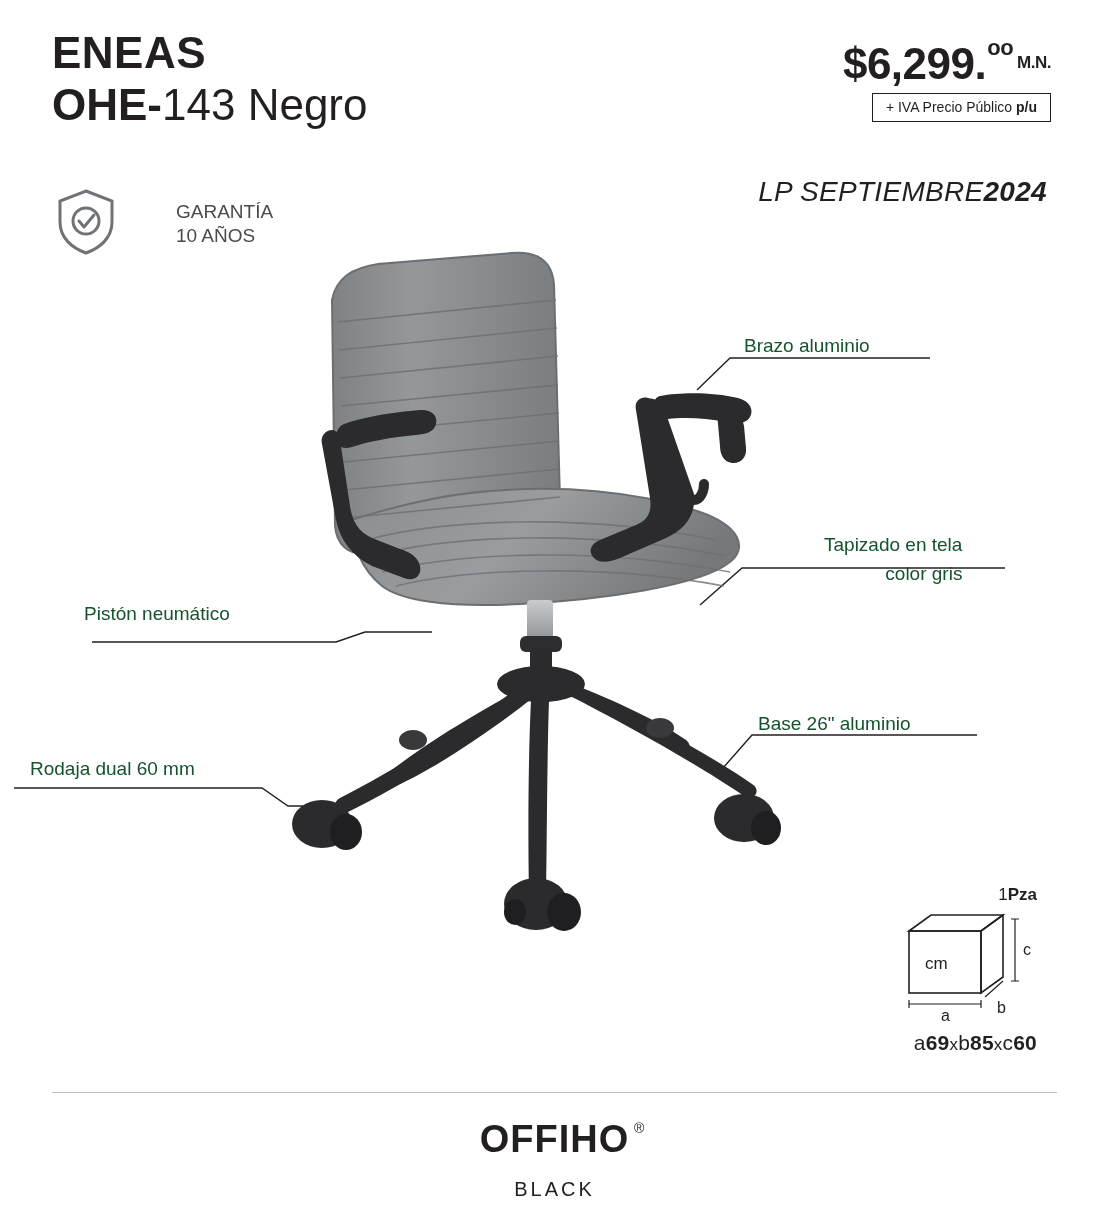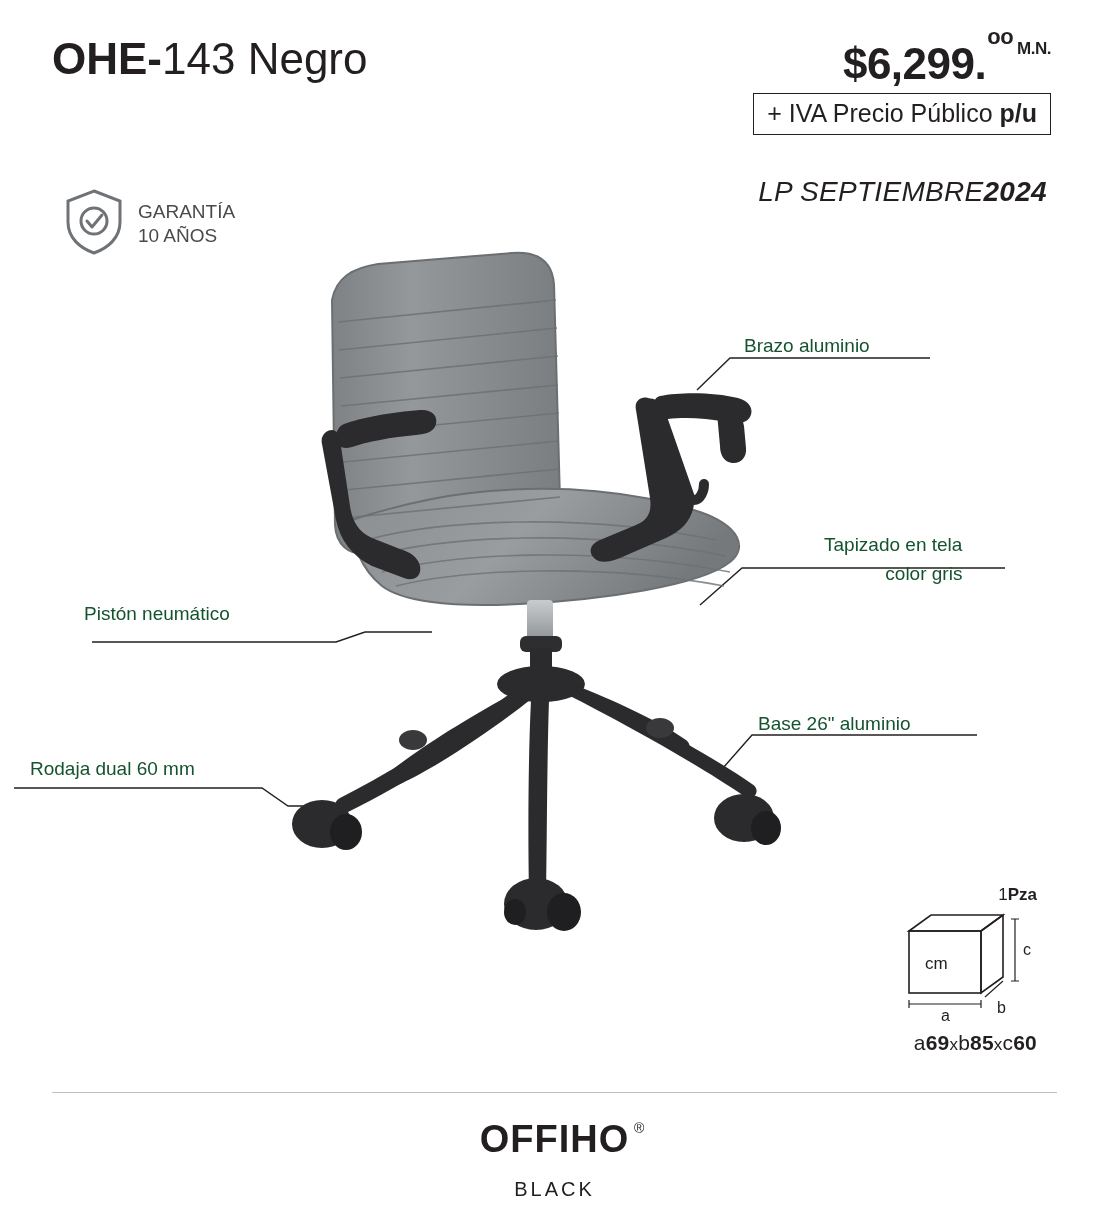--- a/index.html
+++ b/index.html
@@ -40,21 +40,21 @@
     top: 42px;
     text-align: right;
     width: 420px;
   }
   .price-main {
     font-size: 44px;
     font-weight: bold;
     letter-spacing: -0.5px;
     line-height: 1;
     display: flex;
-    align-items: flex-start;
+    align-items: center;
     justify-content: flex-end;
   }
   .price-cents {
     font-size: 22px;
     font-weight: bold;
     vertical-align: super;
     position: relative;
     top: -16px;
     margin-left: 1px;
   }
@@ -63,41 +63,42 @@
     font-weight: bold;
     margin-left: 4px;
     position: relative;
     top: -2px;
   }
   .price-sub {
     margin-top: 7px;
     border: 1.6px solid #231f20;
     display: inline-block;
     padding: 5px 13px 6px 13px;
-    font-size: 25px;
+    font-size: 14px;
   }
   .price-sub b { font-weight: bold; }
 
   .lp-line {
     position: absolute;
     right: 62px;
     top: 176px;
     font-size: 28px;
     font-style: italic;
     letter-spacing: 0.3px;
   }
   .lp-line b { font-style: italic; font-weight: bold; }
 
   
   .warranty {
     position: absolute;
-    left: 64px;
+    left: 56px;
     top: 188px;
     display: flex;
     align-items: center;
+    gap: 46px;
   }
   .warranty-text {
     margin-left: 14px;
     font-size: 19px;
     line-height: 1.25;
     color: #4a4a4a;
   }
 
   
   .product-area {
@@ -176,20 +177,21 @@
   .logo-sub {
     font-size: 20px;
     letter-spacing: 3px;
     margin-top: 17px;
   }
 </style>
 </head>
 <body>
 
 <div class="title-block">
+  <div class="title-line1">ENEAS</div>
   <div class="title-line2">
     <span>OHE-</span><span class="light">143 Negro</span>
   </div>
 </div>
 
 <div class="price-block">
   <div class="price-main">
     <span>$6,299.</span>
     <span class="price-cents">oo</span>
     <span class="price-mn">M.N.</span>

